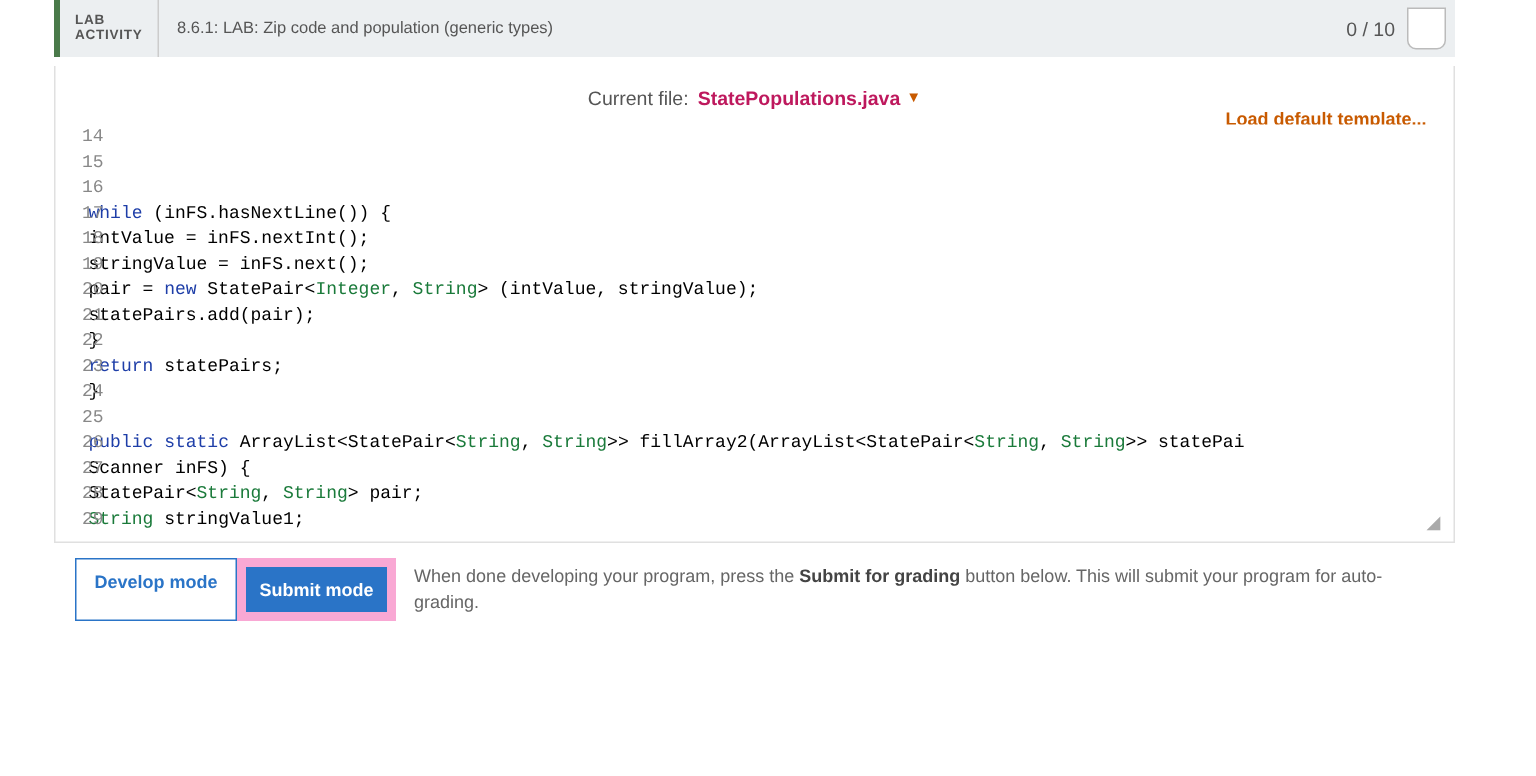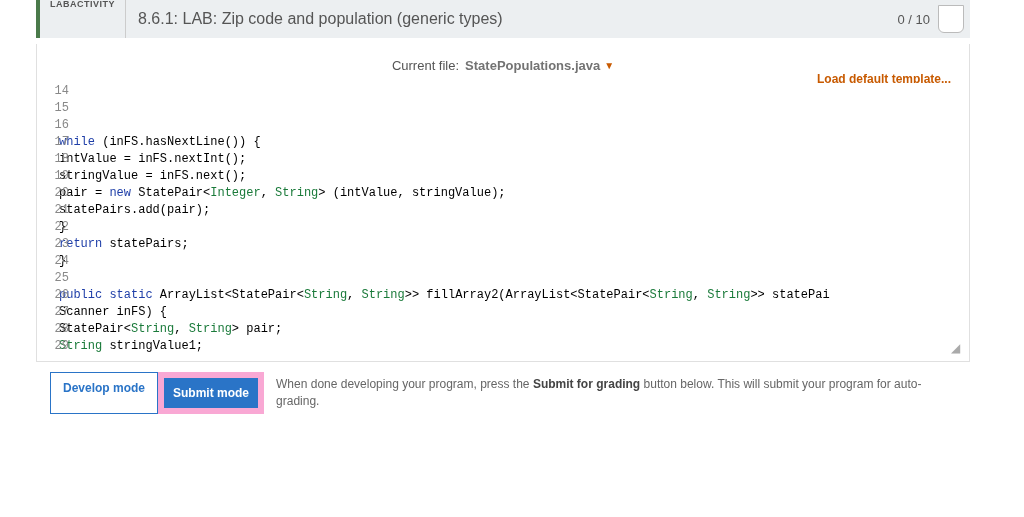--- a/index.html
+++ b/index.html
@@ -1,26 +1,26 @@
 <!DOCTYPE html>
 <html><head>
 <meta charset="utf-8">
 <style>
   * { box-sizing: border-box; margin: 0; padding: 0; }
   body { font-family: Arial, Helvetica, sans-serif; background: #fff; width: 1024px; height: 517px; overflow: hidden; }
   .container { padding: 0 10px 0 36px; width: 980px; }
   .header-bar { display: flex; align-items: stretch; background: #eceff1; border-left: 4px solid #4a7a4a; height: 38px; margin-bottom: 6px; }
-  .activity-label { display: flex; justify-content: center; padding: 0 10px; font-size: 9px; color: #555; font-weight: bold; letter-spacing: 0.5px; border-right: 1px solid #ccc; line-height: 1.1; }
-  .activity-title { flex: 1; display: flex; align-items: center; padding-left: 12px; font-size: 16px; color: #555; }
+  .activity-label { display: flex; flex-direction: column; justify-content: center; padding: 0 10px; font-size: 9px; color: #555; font-weight: bold; letter-spacing: 0.5px; border-right: 1px solid #ccc; line-height: 1.1; }
+  .activity-title { flex: 1; display: flex; align-items: center; padding-left: 12px; font-size: 11px; color: #555; }
   .score-box { display: flex; align-items: center; font-size: 13px; color: #555; padding-right: 6px; }
   .score-box .badge { display: inline-block; width: 26px; height: 28px; border: 1px solid #bbb; margin-left: 8px; background: #fff; border-bottom-left-radius: 6px; border-bottom-right-radius: 6px; }
   .panel { background: #fff; border: 1px solid #e0e0e0; border-top: none; padding: 0; }
   .file-row { display: flex; align-items: center; justify-content: center; position: relative; padding: 14px 0 10px; font-size: 13px; }
   .file-row .label { color: #555; margin-right: 6px; }
-  .file-row .filename { color: #737373; font-weight: bold; }
+  .file-row .filename { color: #be185d; font-weight: bold; }
   .file-row .caret { color: #c85a00; font-size: 10px; margin-left: 4px; }
   .load-template { position: absolute; right: 18px; top: 28px; color: #c85a00; font-size: 12px; font-weight: bold; cursor: pointer; }
   .code-wrap { position: relative; background: #fff; margin: 0 6px 6px 6px; }
   .code-area { font-family: "Courier New", monospace; font-size: 12px; line-height: 17px; white-space: pre; overflow: hidden; height: 272px; position: relative; }
   .gutter { position: absolute; left: 0; top: 0; width: 30px; text-align: right; color: #888; font-size: 12px; line-height: 17px; padding-right: 4px; }
   .code-lines { margin-left: 16px; color: #000; }
   .kw { color: #1e3ea8; }
   .type { color: #1a7a3a; }
   .resize-handle { position: absolute; right: 2px; bottom: 2px; width: 10px; height: 10px; color: #aaa; font-size: 12px; line-height: 10px; }
   .footer-row { display: flex; align-items: center; padding: 10px 14px 18px; gap: 12px; }

